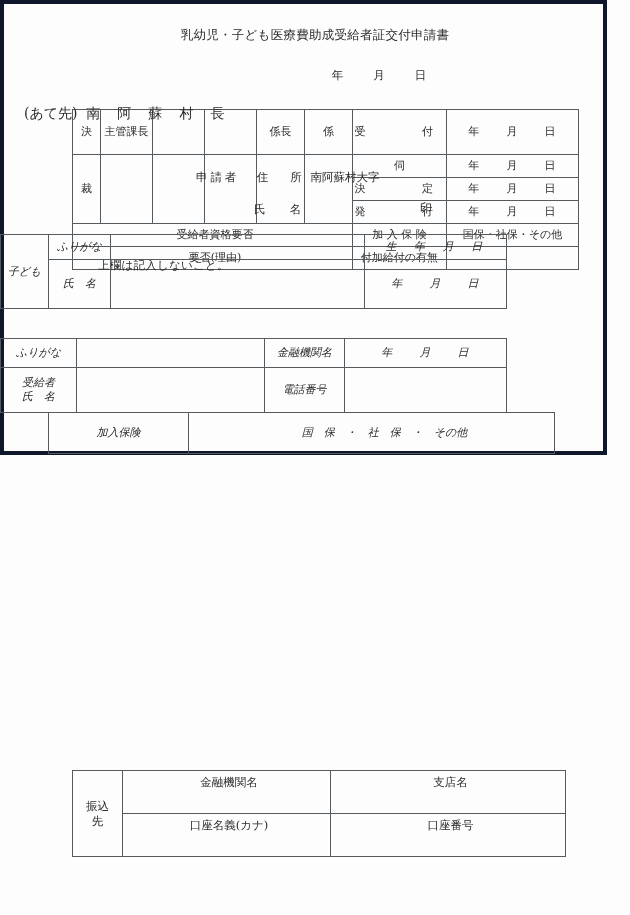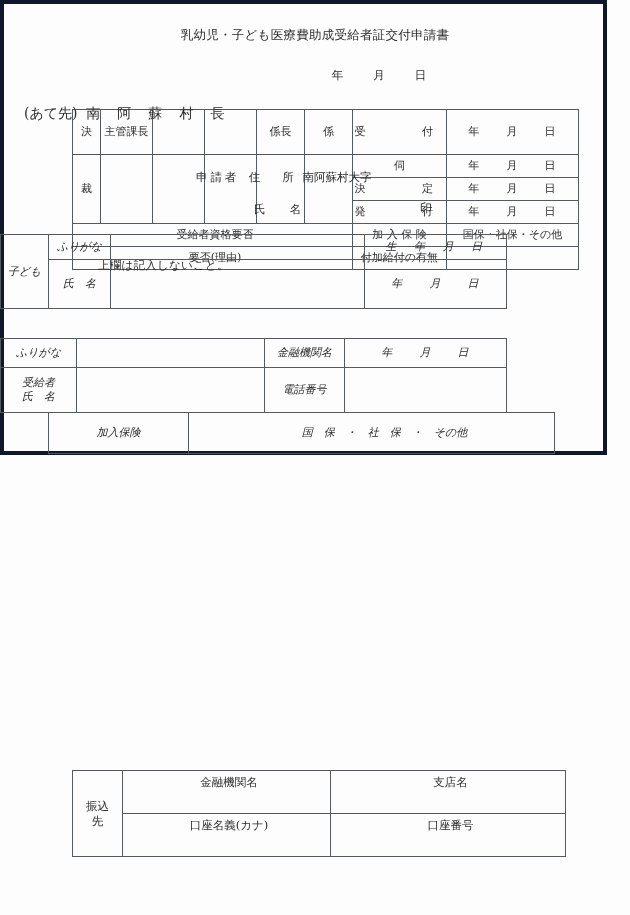--- a/index.html
+++ b/index.html
@@ -118,21 +118,21 @@
   }
   #addressee .vil { letter-spacing: 0.45em; padding-left: 0.3em; }
 
   #applicant-addr {
     position: absolute;
     left: 196px;
     top: 170px;
     font-size: 11.5px;
   }
   #applicant-addr .lbl { letter-spacing: 0.25em; }
-  #applicant-addr .key { letter-spacing: 0.45em; margin-left: 6px; }
+  #applicant-addr .key { letter-spacing: 0.45em; margin-left: 14px; }
 
   #applicant-name {
     position: absolute;
     left: 254px;
     top: 202px;
     font-size: 11.5px;
   }
   #applicant-name .key { letter-spacing: 0.55em; }
   #seal {
     position: absolute;

